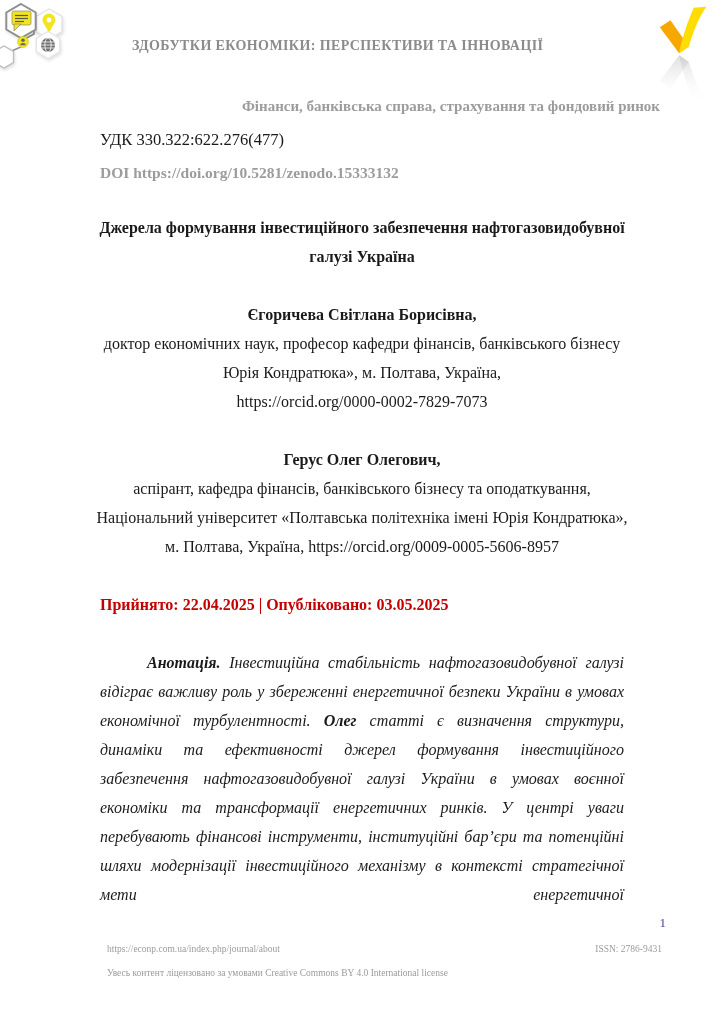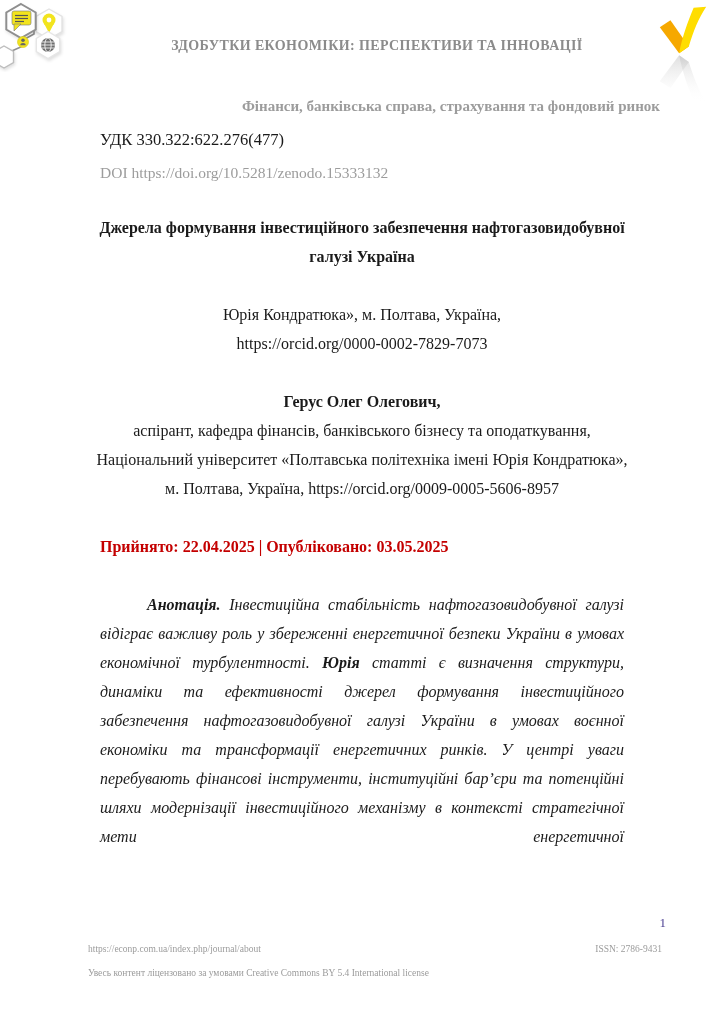--- a/index.html
+++ b/index.html
@@ -6,29 +6,29 @@
   body{
     width:724px;height:1024px;position:relative;background:#ffffff;
     font-family:"Liberation Serif","DejaVu Serif",serif;
     color:var(--text,#1a1a1a);overflow:hidden;
   }
   
   .logo-left{position:absolute;top:0;left:0;width:72px;height:72px;}
   .logo-right{position:absolute;top:4px;right:12px;width:58px;height:112px;}
   
   .journal-header{
-    position:absolute;top:38px;left:117px;width:520px;text-align:center;
+    position:absolute;top:38px;left:132px;width:520px;
     font-size:14px;font-weight:bold;color:var(--gray-header,#8b8b8b);
     letter-spacing:.4px;
   }
   
   .meta{position:absolute;top:90px;left:100px;width:560px;line-height:33px;}
   .meta .section{font-size:15px;font-weight:bold;color:var(--gray-meta,#9c9c9c);text-align:right;}
   .meta .udc{font-size:16.5px;font-weight:normal;color:var(--text,#1a1a1a);}
-  .meta .doi{font-size:15.5px;font-weight:normal;color:var(--gray-meta,#9c9c9c);}
+  .meta .doi{font-size:15.5px;font-weight:bold;color:var(--gray-meta,#9c9c9c);}
   
   .article{
     position:absolute;top:213px;left:100px;width:524px;
     font-size:16px;line-height:29px;
   }
   .centered-block{display:flex;flex-direction:column;align-items:center;}
   .centered-block > div{white-space:nowrap;}
   .title-line{font-weight:bold;}
   .spacer{height:29px;}
   .author-name{font-weight:bold;}
@@ -40,21 +40,21 @@
     font-style:italic;text-align:justify;text-align-last:justify;
     text-indent:47px;margin:0;
   }
   .abstract .b{font-weight:bold;}
   
   .page-number{
     position:absolute;top:915px;right:58px;
     font-size:13px;color:var(--page-number,#4b3f92);
   }
   .footer{
-    position:absolute;left:88px;right:62px;top:944px;
+    position:absolute;left:107px;right:62px;top:944px;
     font-size:9.5px;color:var(--footer-gray,#9b9b9b);
   }
   .footer-row{display:flex;justify-content:space-between;}
   .footer .license-line{margin-top:14px;}
   svg .soft{filter:drop-shadow(1px 2px 1.5px rgba(0,0,0,.12));}
 </style>
 </head>
 <body>
 
 <div class="logo-left">
@@ -117,20 +117,22 @@
 <div class="article">
 
   <div class="centered-block">
     <div class="title-line">Джерела формування інвестиційного забезпечення нафтогазовидобувної</div>
     <div class="title-line">галузі Україна</div>
   </div>
 
   <div class="spacer"></div>
 
   <div class="centered-block">
+    <div class="author-name">Єгоричева Світлана Борисівна,</div>
+    <div>доктор економічних наук, професор кафедри фінансів, банківського бізнесу</div>
     <div>Юрія Кондратюка», м. Полтава, Україна,</div>
     <div>https://orcid.org/0000-0002-7829-7073</div>
   </div>
 
   <div class="spacer"></div>
 
   <div class="centered-block">
     <div class="author-name">Герус Олег Олегович,</div>
     <div>аспірант, кафедра фінансів, банківського бізнесу та оподаткування,</div>
     <div>Національний університет «Полтавська політехніка імені Юрія Кондратюка»,</div>
@@ -139,26 +141,26 @@
 
   <div class="spacer"></div>
 
   <div class="dates">Прийнято: 22.04.2025 | Опубліковано: 03.05.2025</div>
 
   <div class="spacer"></div>
 
   <p class="abstract">
     <span class="b">Анотація.</span>
     <span>Інвестиційна стабільність нафтогазовидобувної галузі відіграє важливу роль у збереженні енергетичної безпеки України в умовах економічної турбулентності.</span>
-    <span class="b">Юрія</span>
+    <span class="b">Олег</span>
     <span>статті є визначення структури, динаміки та ефективності джерел формування інвестиційного забезпечення нафтогазовидобувної галузі України в умовах воєнної економіки та трансформації енергетичних ринків. У центрі уваги перебувають фінансові інструменти, інституційні бар’єри та потенційні шляхи модернізації інвестиційного механізму в контексті стратегічної мети енергетичної</span>
   </p>
 </div>
 
 <div class="page-number">1</div>
 
 <div class="footer">
   <div class="footer-row">
     <span>https://econp.com.ua/index.php/journal/about</span>
     <span>ISSN: 2786-9431</span>
   </div>
-  <div class="license-line">Увесь контент ліцензовано за умовами Creative Commons BY 5.4 International license</div>
+  <div class="license-line">Увесь контент ліцензовано за умовами Creative Commons BY 4.0 International license</div>
 </div>
 
 </body></html>

